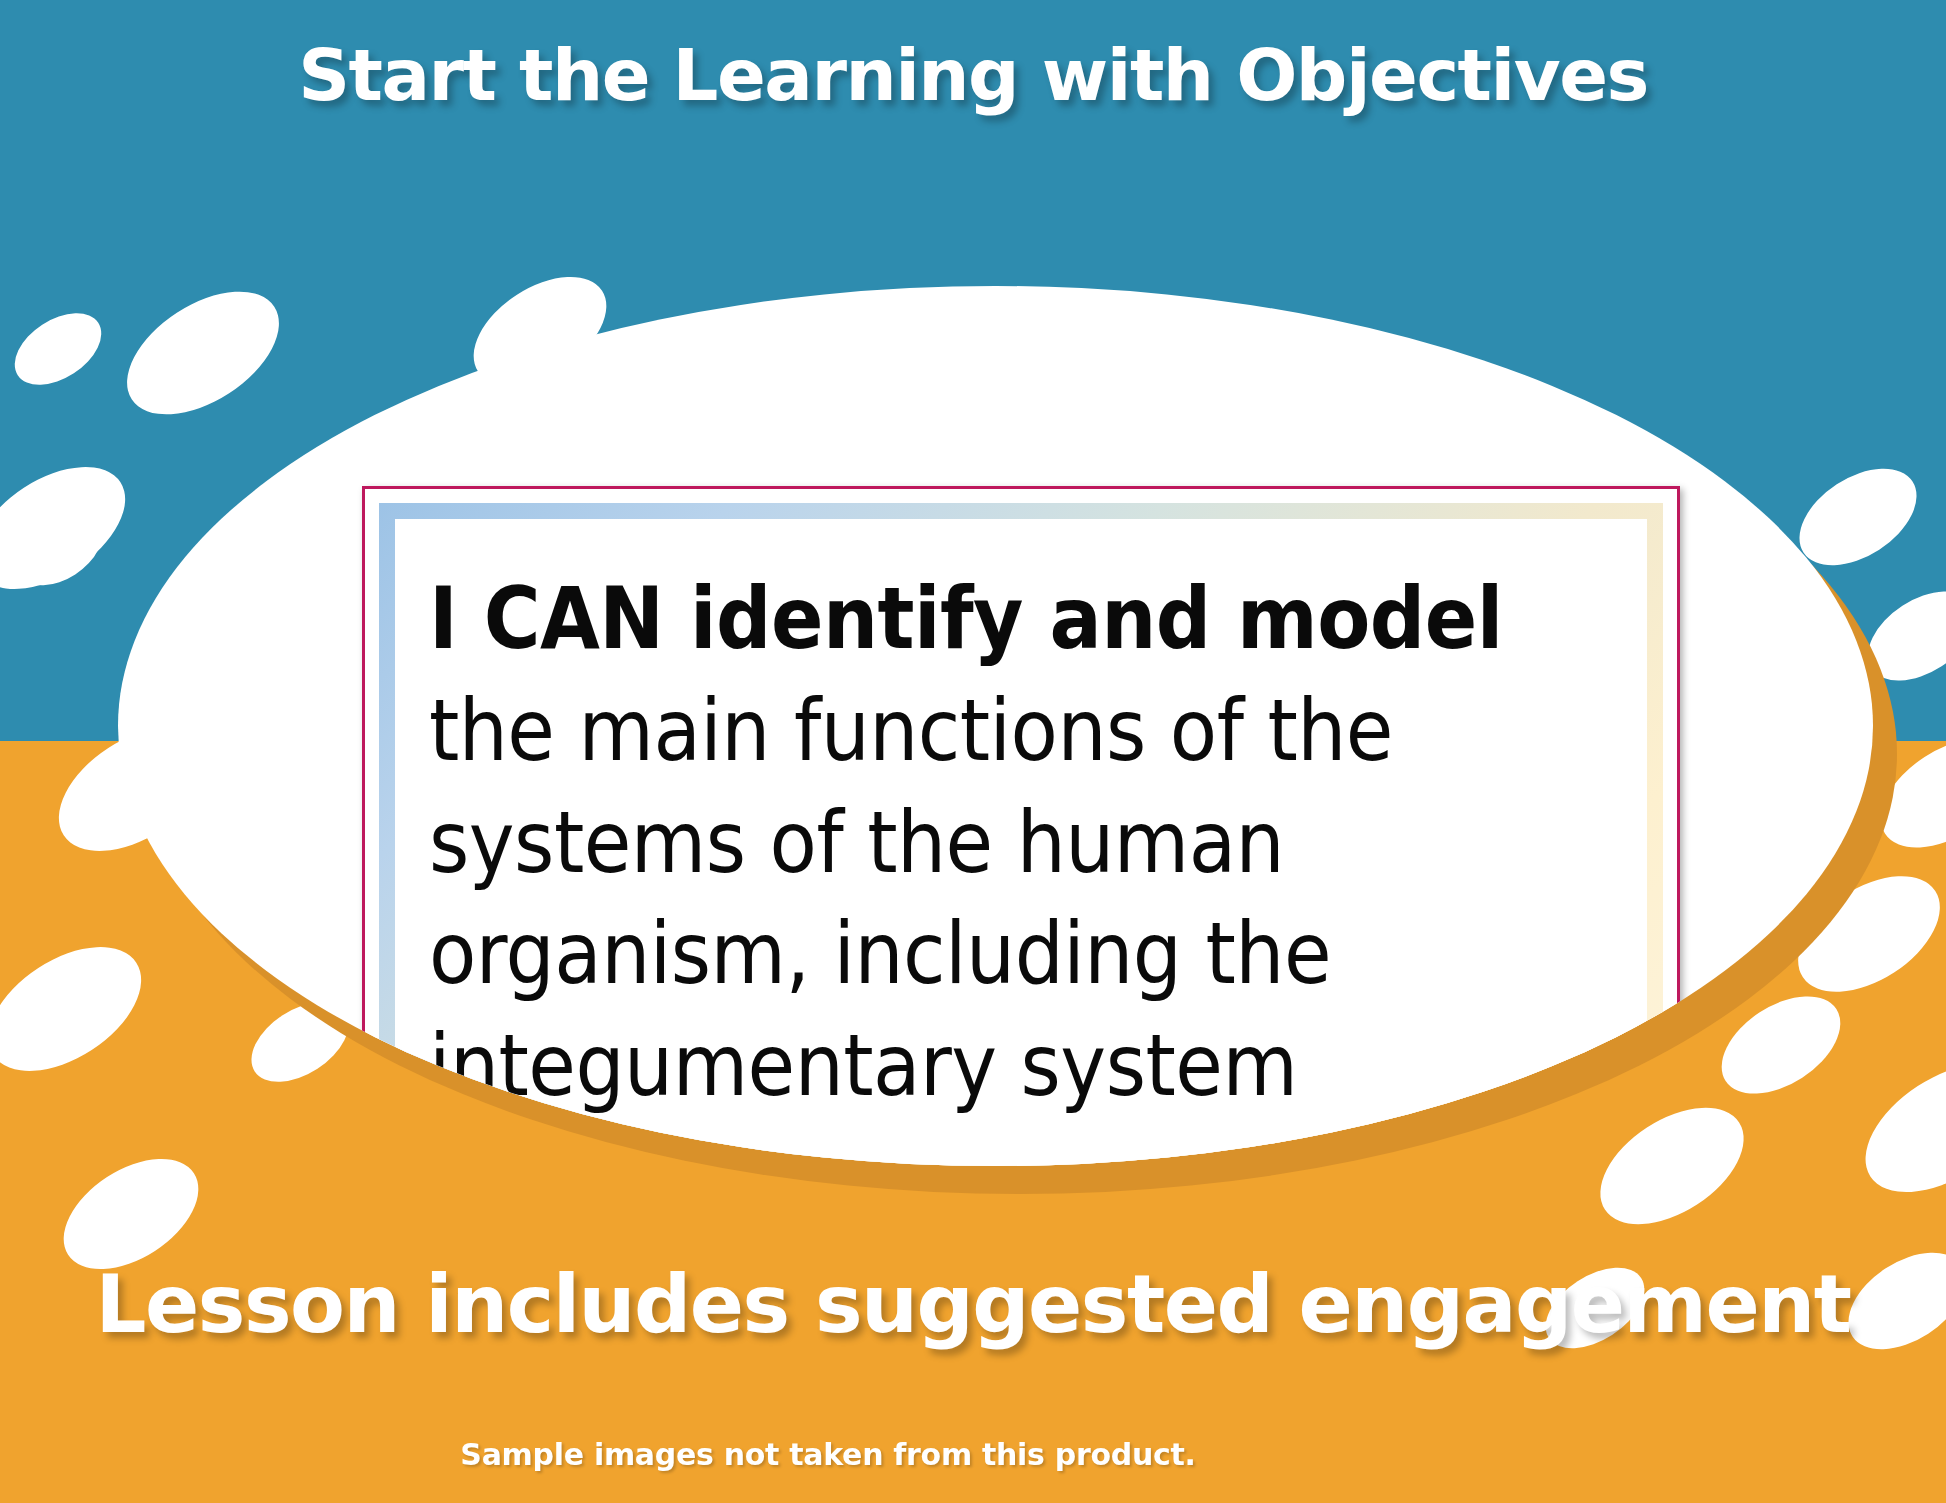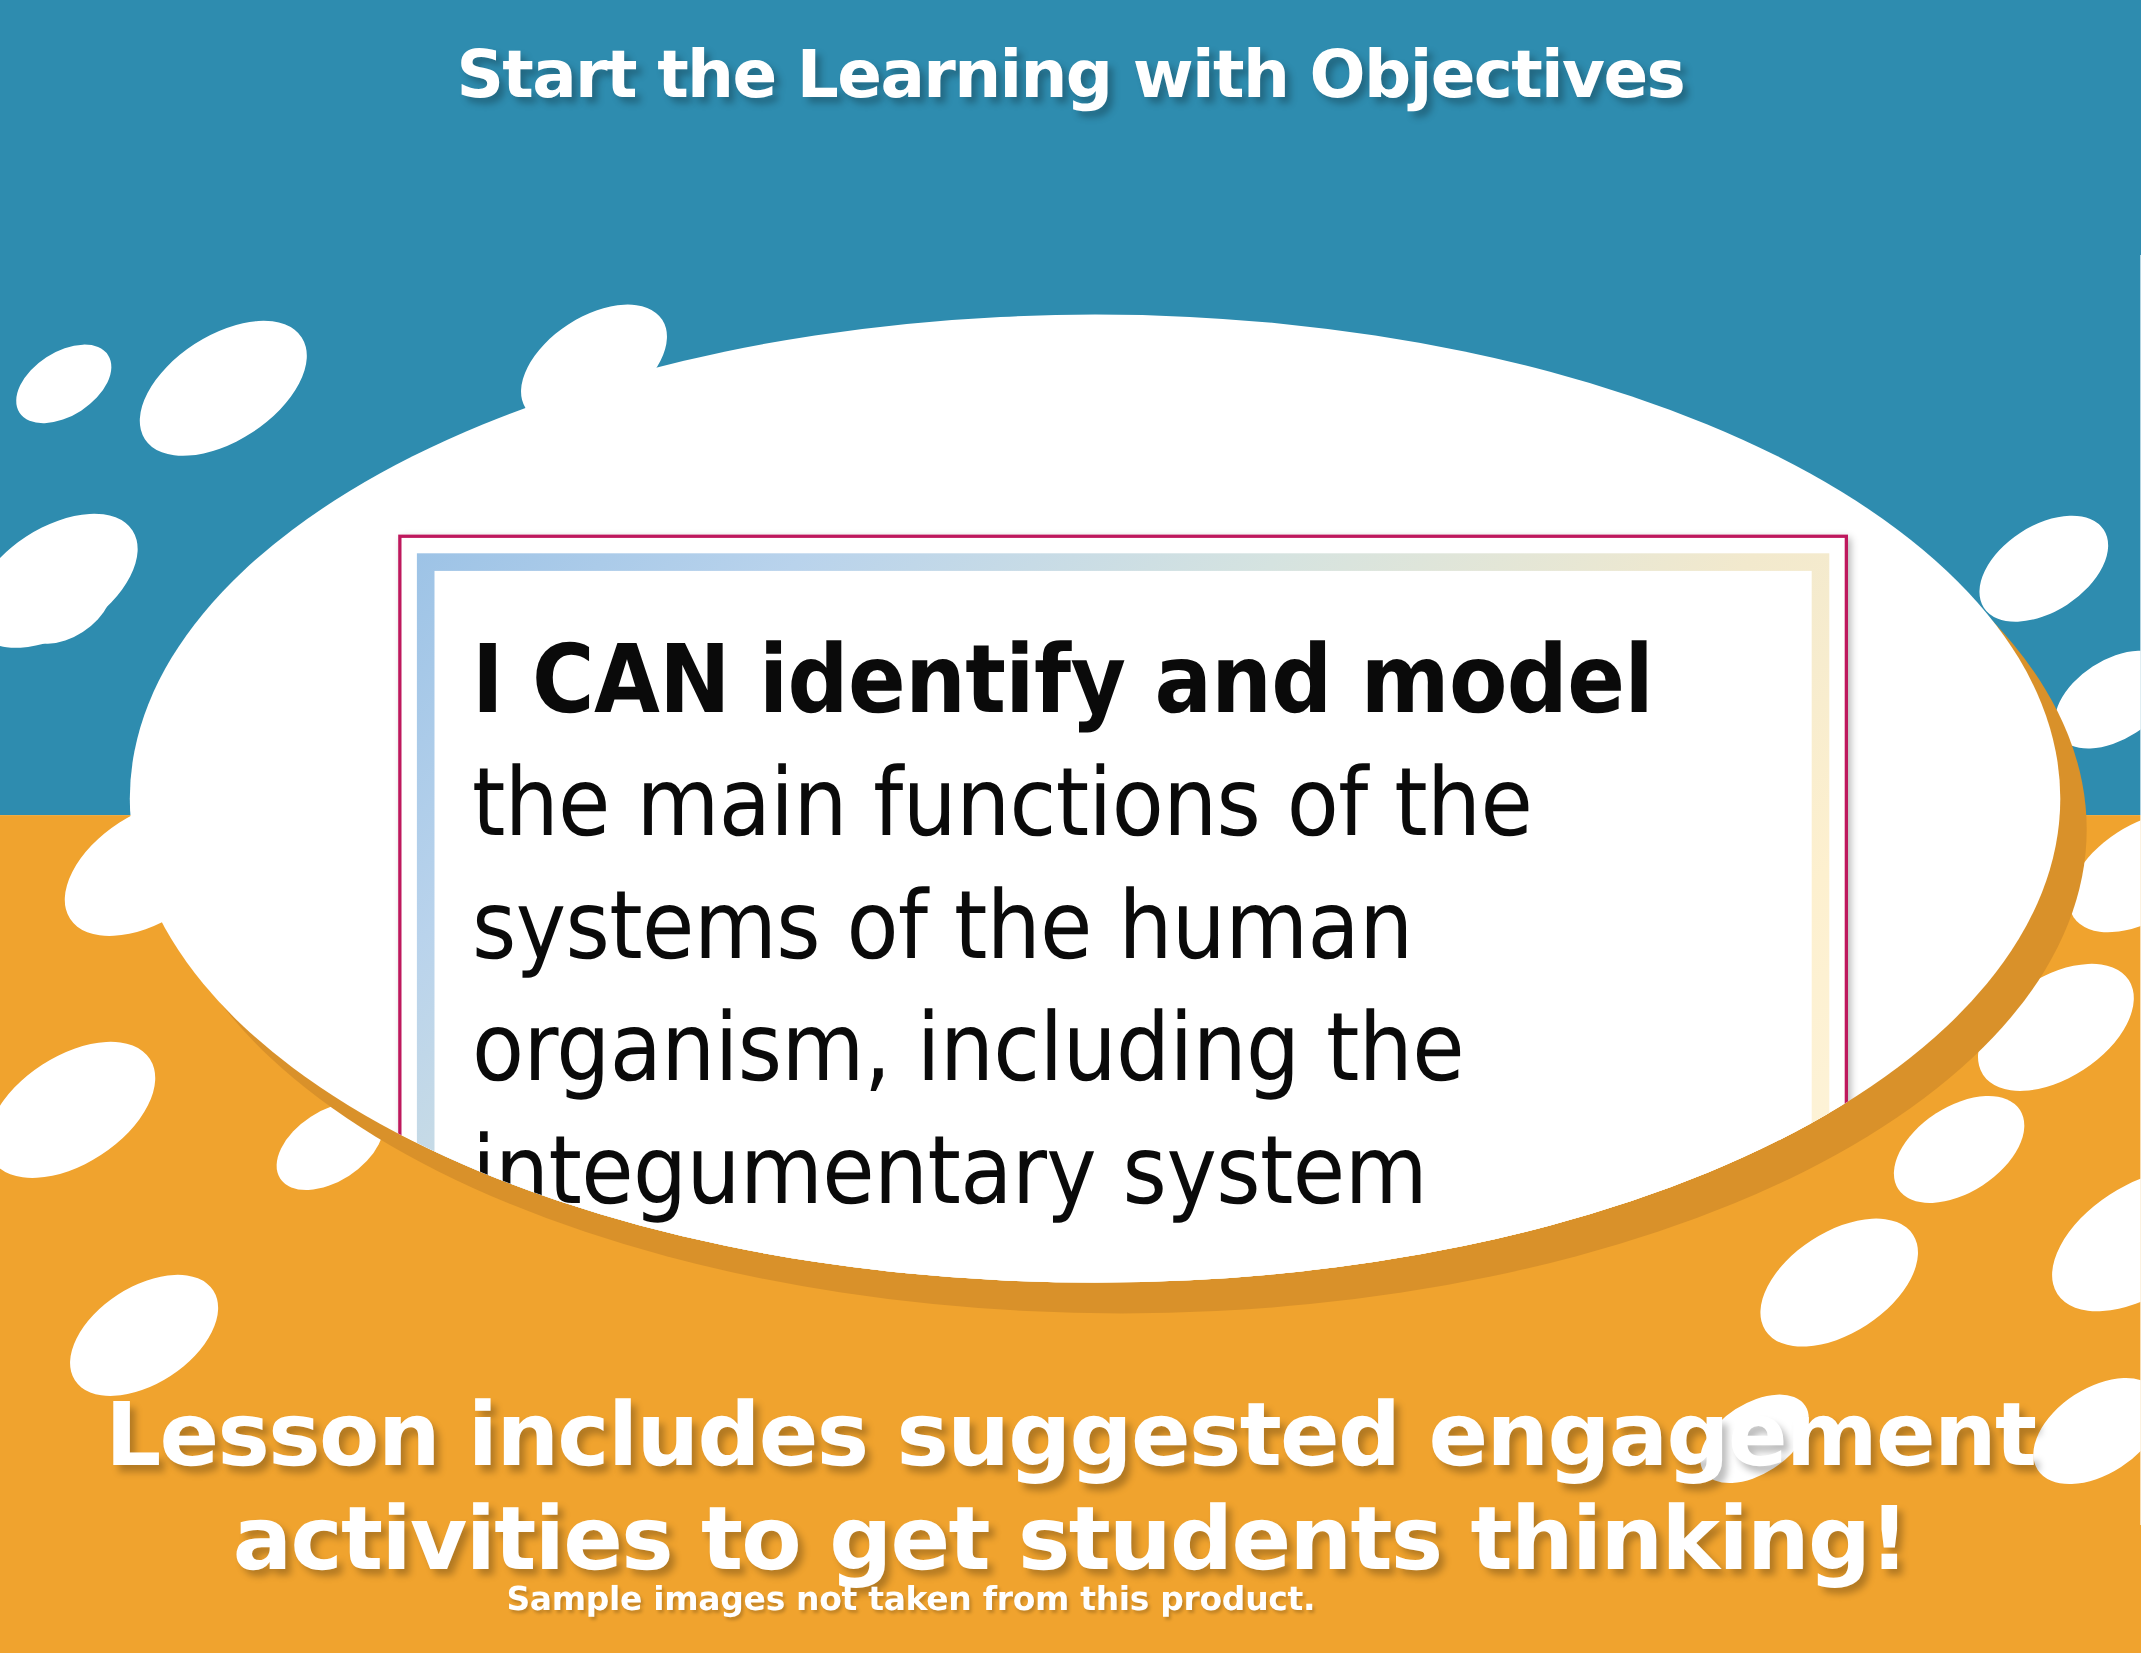--- a/index.html
+++ b/index.html
@@ -105,21 +105,21 @@
     width: 1946px;
     text-align: center;
     color: #ffffff;
     font-weight: 700;
     font-family: "DejaVu Sans", sans-serif;
     text-shadow: 5px 6px 7px rgba(0,0,0,0.26);
     letter-spacing: -1.5px;
   }
   #title {
     top: 34px;
-    font-size: 60px;
+    font-size: 72px;
     line-height: 1.16;
   }
   #footer {
     top: 1258px;
     font-size: 80px;
     line-height: 1.18;
   }
   #caption {
     position: absolute;
     left: 0; top: 1437px;
@@ -173,18 +173,17 @@
       </div>
     </div>
   </div>
 
   <div class="headline" id="title">
     <div>Start the Learning with Objectives</div>
   </div>
 
   <div class="headline" id="footer">
     <div>Lesson includes suggested engagement</div>
-    <div>activities to get students thinking!</div>
   </div>
 
   <div id="caption">Sample images not taken from this product.</div>
 
 </div>
 
 </body></html>

